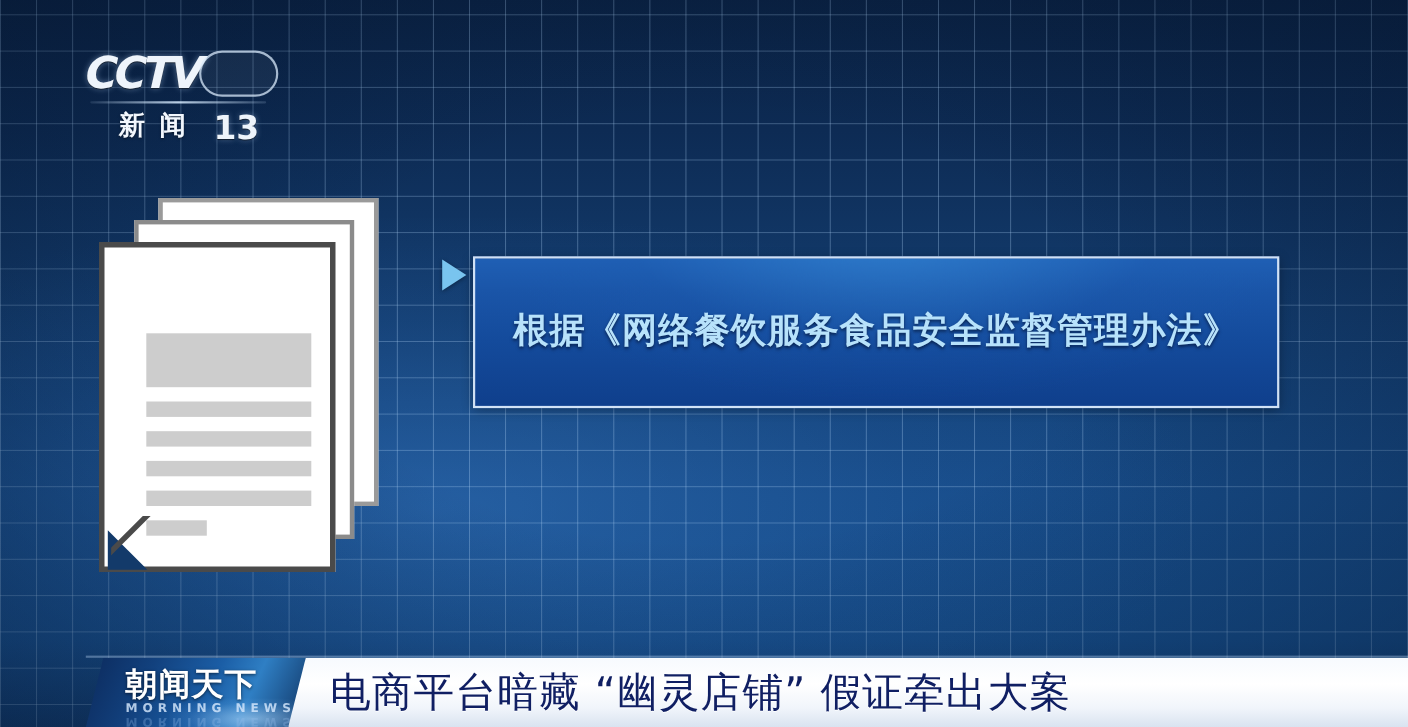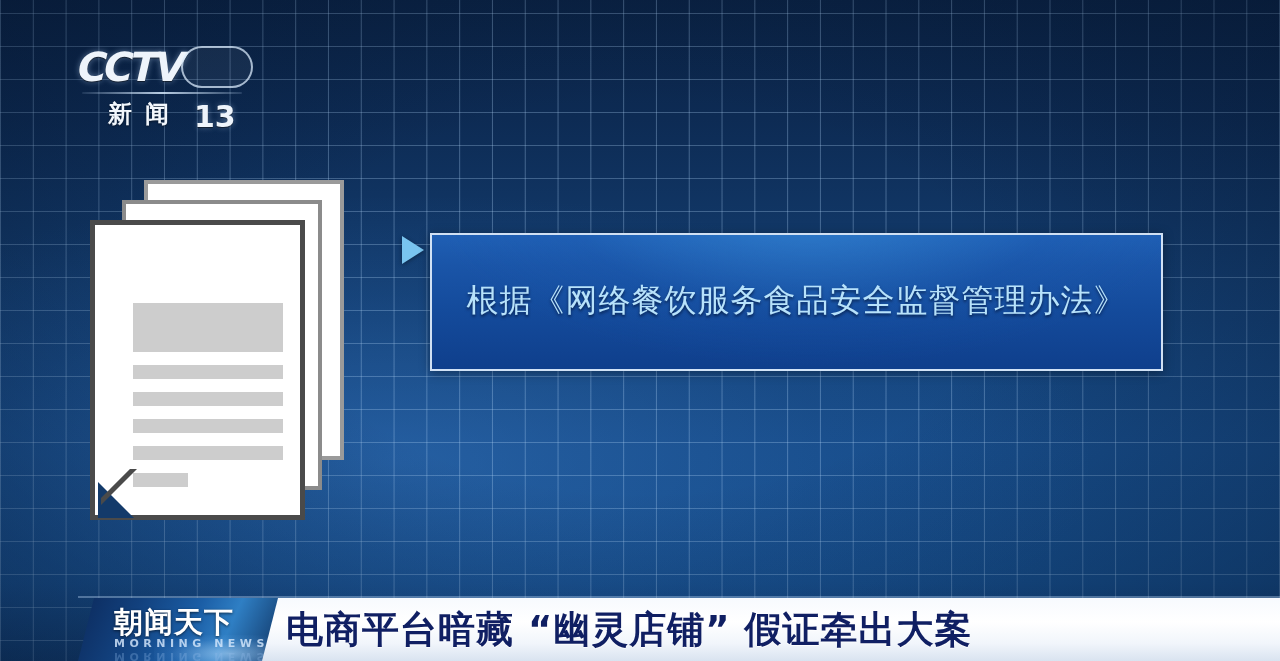--- a/index.html
+++ b/index.html
@@ -220,21 +220,21 @@
       linear-gradient(180deg, #1f5fb4 0%, #1a55a8 22%, #144b9c 55%, #0f3f8c 100%);
     box-shadow: 0 2px 10px rgba(0,0,0,0.35);
     display: flex;
     flex-direction: column;
     align-items: center;
     justify-content: center;
     padding-top: 2px;
   }
   #callout .line {
     white-space: nowrap;
-    font-weight: normal;
+    font-weight: bold;
     line-height: 1.06;
   }
   #callout .line1 {
     font-size: 32px;
     color: #b7e2fb;
     letter-spacing: 1px;
     text-shadow: 0 2px 3px rgba(0,10,35,0.65);
     margin-bottom: 5px;
   }
   #callout .line2,
@@ -307,23 +307,23 @@
     left: 262px;
     top: 0;
     width: 1018px;
     height: 63px;
     background: linear-gradient(180deg, #f7fafe 0%, #ffffff 38%, #f1f5fb 72%, #d9e3f0 100%);
     clip-path: polygon(16px 0, 100% 0, 100% 100%, 0 100%);
     display: flex;
     align-items: center;
   }
   #banner .headline-text {
-    margin-left: 24px;
+    margin-left: 38px;
     font-size: 37px;
-    font-weight: bold;
+    font-weight: normal;
     color: #101f63;
     letter-spacing: 1px;
     white-space: nowrap;
     text-shadow: 0 1px 0 rgba(255,255,255,0.8);
   }
   #banner .banner-topline {
     position: absolute;
     left: 78px;
     top: -2px;
     width: 1202px;

